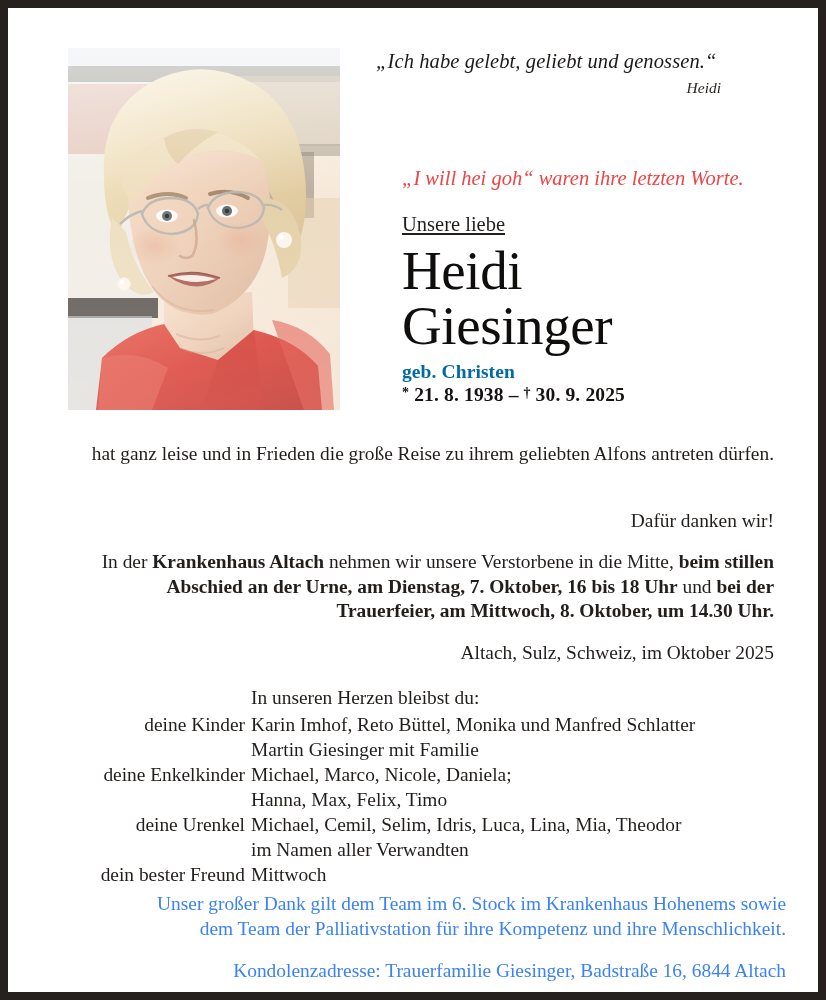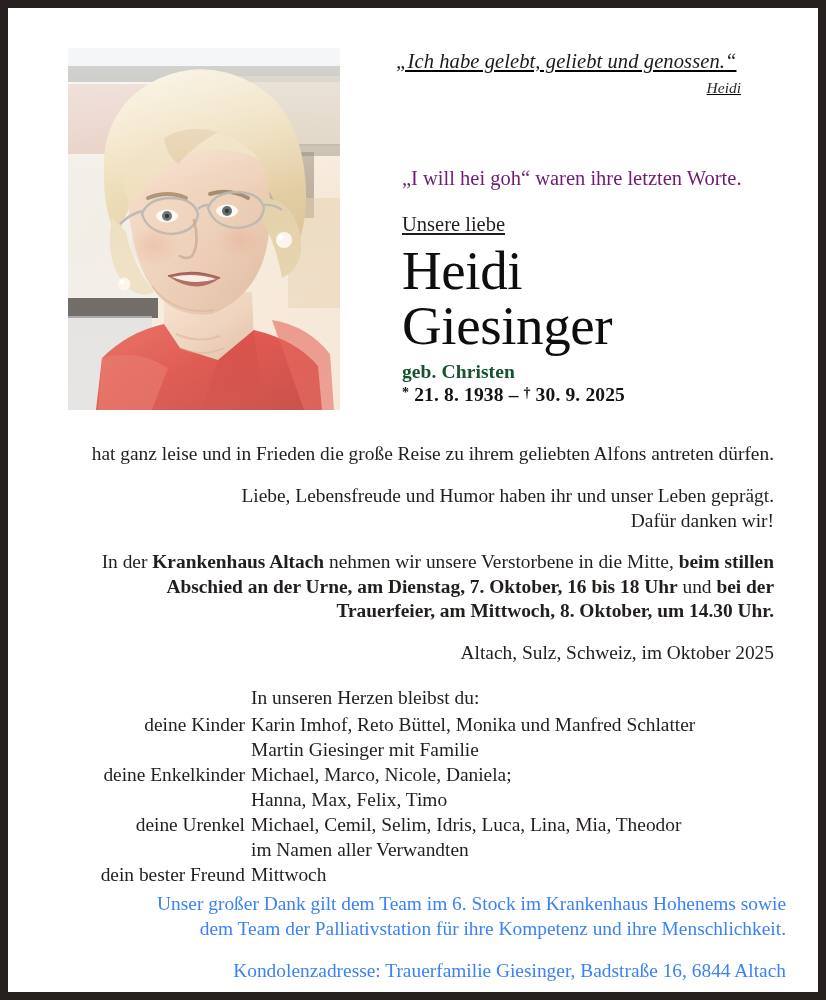--- a/index.html
+++ b/index.html
@@ -38,25 +38,24 @@
     width: 272px;
     height: 362px;
     overflow: hidden;
     background: #f6efe6;
   }
   .portrait svg { display: block; width: 100%; height: 100%; }
 
   
   .quote-block {
     position: absolute;
-    left: 388px;
+    left: 368px;
     top: 42px;
     width: 348px;
     text-align: left;
-    text-decoration: underline;
   }
   .quote-text {
     font-style: italic;
     font-size: 20.5px;
     color: #1d1a18;
     letter-spacing: 0.1px;
     white-space: nowrap;
   }
   .quote-attr {
     font-style: italic;
@@ -69,44 +68,45 @@
 
   
   .intro-block {
     position: absolute;
     left: 394px;
     top: 158px;
     width: 400px;
   }
   .last-words {
     font-size: 20.5px;
-    color: #701a75;
+    color: #ef4444;
     line-height: 1.2;
     white-space: nowrap;
+    font-style: italic;
   }
   .unsere-liebe {
     font-size: 20.5px;
     color: #221e1c;
     margin-top: 21px;
     line-height: 1.2;
     text-decoration: underline;
   }
   .deceased-name {
     font-size: 55px;
     font-weight: 400;
     color: #100e0d;
     line-height: 0.99;
     margin-top: 8px;
     letter-spacing: -0.4px;
   }
   .deceased-name .nm-line { display: block; }
   .maiden-name {
     font-weight: bold;
     font-size: 19.5px;
-    color: #14532d;
+    color: #0369a1;
     margin-top: 8px;
     letter-spacing: 0.1px;
   }
   .life-dates {
     font-weight: bold;
     font-size: 19.5px;
     color: #151211;
     margin-top: 1px;
     letter-spacing: 0.15px;
   }
@@ -301,21 +301,21 @@
         <span>21. 8. 1938</span>
         <span class="dash">–</span>
         <span class="sym">†</span>
         <span>30. 9. 2025</span>
       </div>
     </div>
 
     <div class="body-text">
       <p class="para">hat ganz leise und in Frieden die große Reise zu ihrem geliebten Alfons antreten dürfen.</p>
       <p class="para">
-        <span>Liebe, Lebensfreude und Humor haben ihr und unser Leben geprägt.</span><br>
+        <br>
         <span>Dafür danken wir!</span>
       </p>
       <p class="para tight">
         <span>In der </span><b>Krankenhaus Altach</b><span> nehmen wir unsere Verstorbene in die Mitte, </span><b>beim stillen Abschied an der Urne, am Dienstag, 7. Oktober, 16 bis 18 Uhr</b><span> und </span><b>bei der Trauerfeier, am Mittwoch, 8. Oktober, um 14.30 Uhr.</b>
       </p>
       <p class="para">Altach, Sulz, Schweiz, im Oktober 2025</p>
     </div>
 
     <div class="family-block">
       <div class="fam-head">In unseren Herzen bleibst du:</div>

